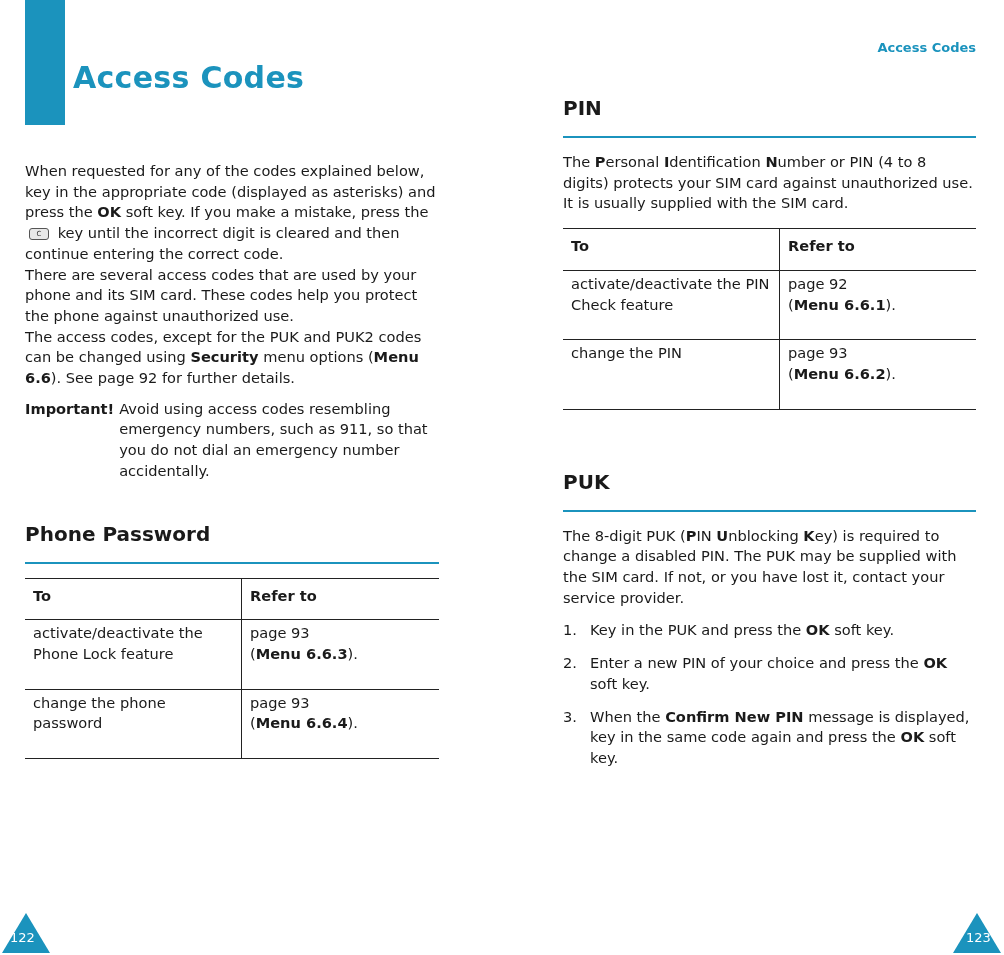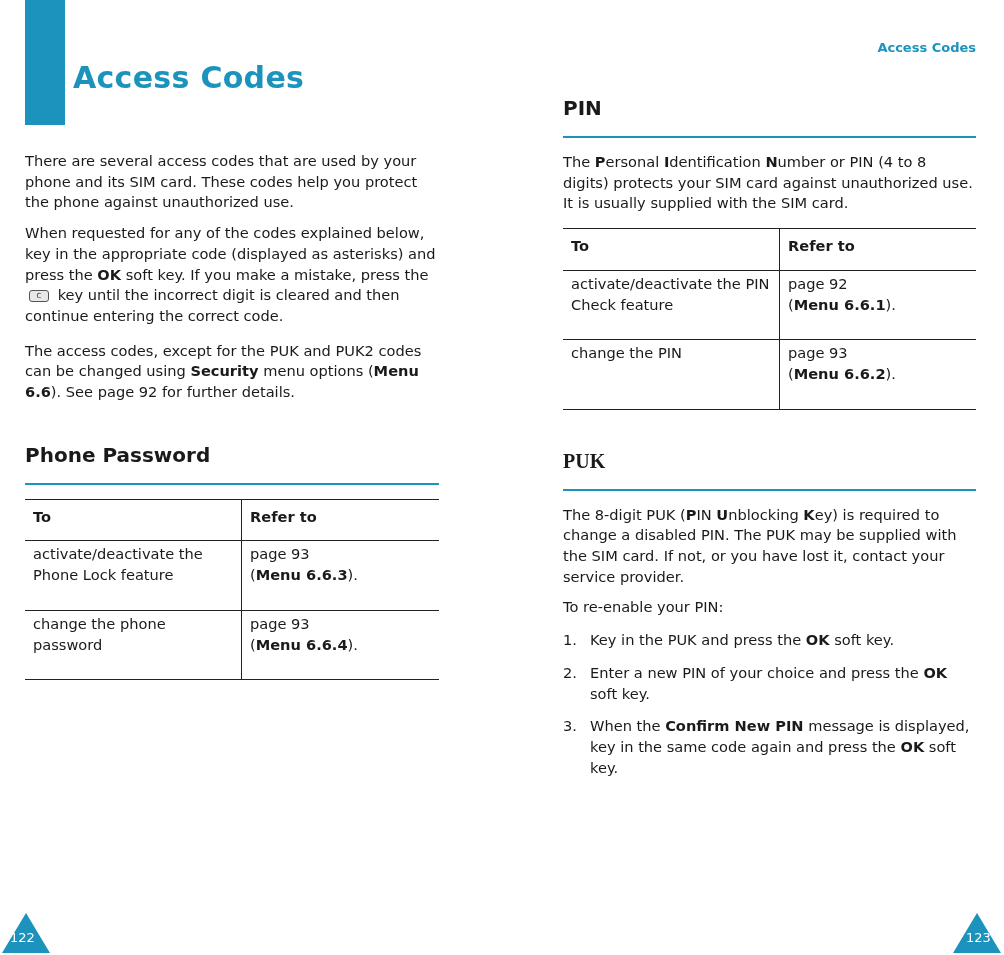--- a/index.html
+++ b/index.html
@@ -33,23 +33,27 @@
   ol li { display:flex; font-size:14.6px; line-height:20.7px; margin-bottom:12px; }
   ol li .num { width:27px; flex:none; }
 </style>
 </head>
 <body>
 
 <div class="blue-bar"></div>
 <div class="chapter-title">Access Codes</div>
 
 <div class="page left" style="top:151px;">
+  <p style="margin-top:10px;"><span>When requested for any of the codes explained below, key in the appropriate code (displayed as asterisks) and press the </span><span class="b">OK</span><span> soft key. If you make a mistake, press the </span><span class="ckey">C</span><span> key until the incorrect digit is cleared and then continue entering the correct code.</span></p>
   <p>There are several access codes that are used by your phone and its SIM card. These codes help you protect the phone against unauthorized use.</p>
-  <p style="margin-top:10px;"><span>When requested for any of the codes explained below, key in the appropriate code (displayed as asterisks) and press the </span><span class="b">OK</span><span> soft key. If you make a mistake, press the </span><span class="ckey">C</span><span> key until the incorrect digit is cleared and then continue entering the correct code.</span></p>
-  <p style="margin-top:14px;"><span>The access codes, except for the PUK and PUK2 codes can be changed using </span><span class="b">Security</span><span> menu options (</span><span class="b">Menu 6.6</span><span>). See page 92 for further details.</span></p>
+  <p style="margin-top:0;"><span>The access codes, except for the PUK and PUK2 codes can be changed using </span><span class="b">Security</span><span> menu options (</span><span class="b">Menu 6.6</span><span>). See page 92 for further details.</span></p>
+  <div class="important" style="margin-top:10px;">
+    <p class="label">Important!</p>
+    <p>Avoid using access codes resembling emergency numbers, such as 911, so that you do not dial an emergency number accidentally.</p>
+  </div>
 
   <div class="section-head" style="margin-top:40px;">Phone Password</div>
   <table style="margin-top:14px;">
     <tbody>
         <tr>
       <th class="c1">To</th>
       <th>Refer to</th>
     </tr>
     <tr>
       <td class="c1">activate/deactivate the Phone Lock feature</td>
@@ -81,23 +85,22 @@
       <td class="c1">activate/deactivate the PIN Check feature</td>
       <td><span>page 92</span><br>(<span class="b">Menu 6.6.1</span>).</td>
     </tr>
     <tr>
       <td class="c1">change the PIN</td>
       <td><span>page 93</span><br>(<span class="b">Menu 6.6.2</span>).</td>
     </tr>
   </tbody>
     </table>
 
-  <div class="section-head" style="margin-top:40px;font-family:Liberation Serif, serif;">PUK</div>
+  <div class="section-head" style="margin-top:60px;">PUK</div>
   <p><span>The 8-digit PUK (</span><span class="b">P</span><span>IN </span><span class="b">U</span><span>nblocking </span><span class="b">K</span><span>ey) is required to change a disabled PIN. The PUK may be supplied with the SIM card. If not, or you have lost it, contact your service provider.</span></p>
-  <p style="margin-top:10px;">To re-enable your PIN:</p>
   <ol style="margin-top:12px;">
     <li>
         <span class="num">1.</span>
         <span><span>Key in the PUK and press the </span><span class="b">OK</span><span> soft key.</span></span>
       </li>
     <li>
         <span class="num">2.</span>
         <span><span>Enter a new PIN of your choice and press the </span><span class="b">OK</span><span> soft key.</span></span>
       </li>
     <li>

